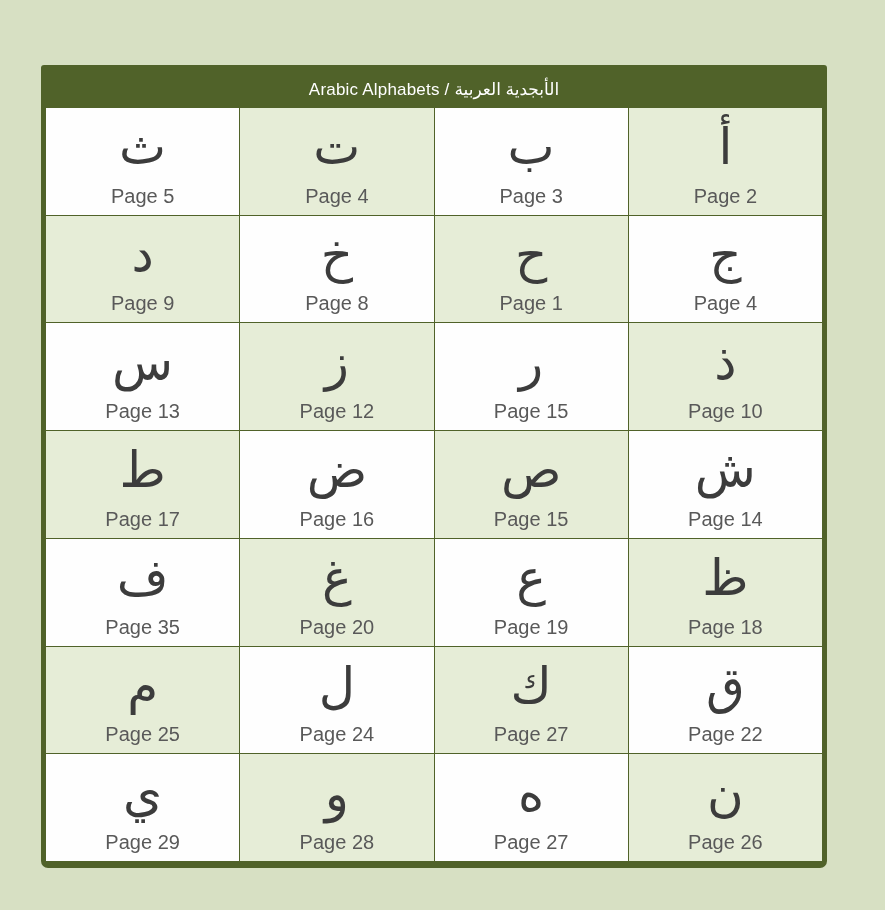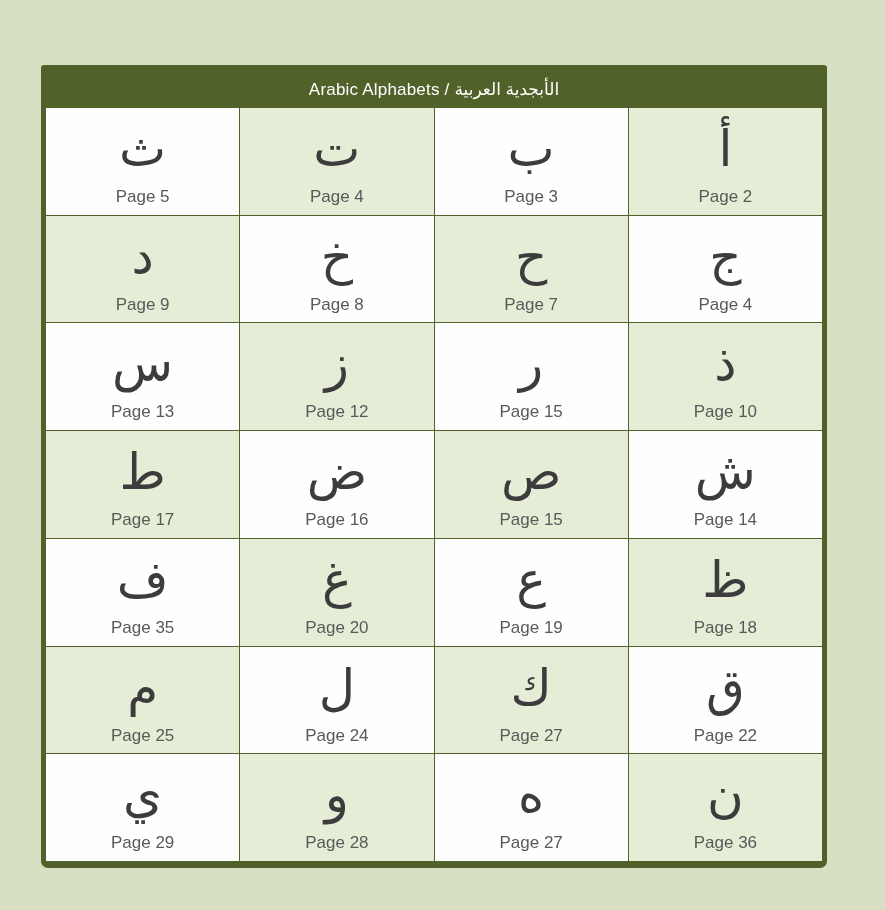--- a/index.html
+++ b/index.html
@@ -63,21 +63,21 @@
     align-items: center;
     justify-content: center;
     font-family: "DejaVu Sans", sans-serif;
     font-size: 50px;
     line-height: 1;
     color: #3c3c3c;
     padding-top: 2px;
   }
   .page-label {
     flex: 0 0 auto;
-    font-size: 17px;
+    font-size: 20px;
     color: #595959;
     padding-bottom: 8px;
     line-height: 1.1;
   }
 </style>
 </head>
 <body>
 
 <div class="toc-table">
   <div class="table-header">
@@ -103,21 +103,21 @@
       <div class="cell cell-green">
         <div class="letter" lang="ar" dir="rtl">د</div>
         <div class="page-label">Page 9</div>
       </div>
       <div class="cell cell-white">
         <div class="letter" lang="ar" dir="rtl">خ</div>
         <div class="page-label">Page 8</div>
       </div>
       <div class="cell cell-green">
         <div class="letter" lang="ar" dir="rtl">ح</div>
-        <div class="page-label">Page 7</div>
+        <div class="page-label">Page 1</div>
       </div>
       <div class="cell cell-white">
         <div class="letter" lang="ar" dir="rtl">ج</div>
         <div class="page-label">Page 4</div>
       </div>
       <div class="cell cell-white">
         <div class="letter" lang="ar" dir="rtl">س</div>
         <div class="page-label">Page 13</div>
       </div>
       <div class="cell cell-green">
@@ -187,16 +187,16 @@
       <div class="cell cell-green">
         <div class="letter" lang="ar" dir="rtl">و</div>
         <div class="page-label">Page 28</div>
       </div>
       <div class="cell cell-white">
         <div class="letter" lang="ar" dir="rtl">ه</div>
         <div class="page-label">Page 27</div>
       </div>
       <div class="cell cell-green">
         <div class="letter" lang="ar" dir="rtl">ن</div>
-        <div class="page-label">Page 36</div>
+        <div class="page-label">Page 26</div>
       </div>
     </div>
 </div>
 
 </body></html>

